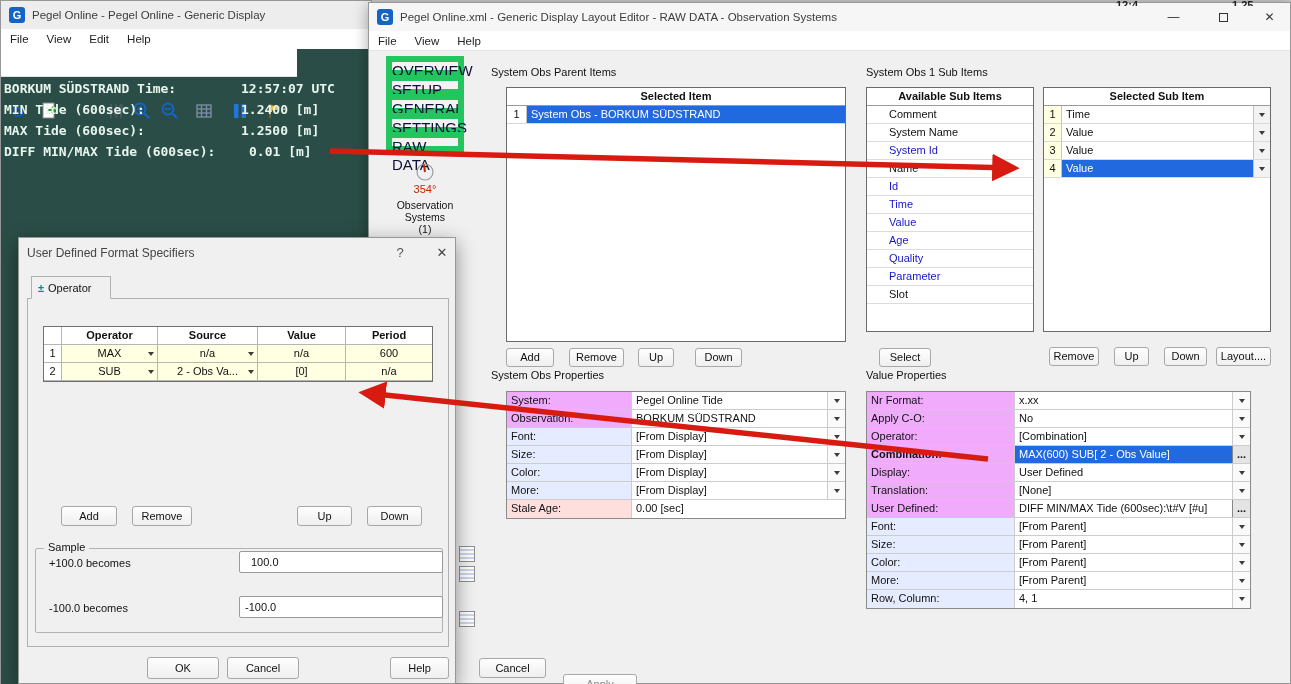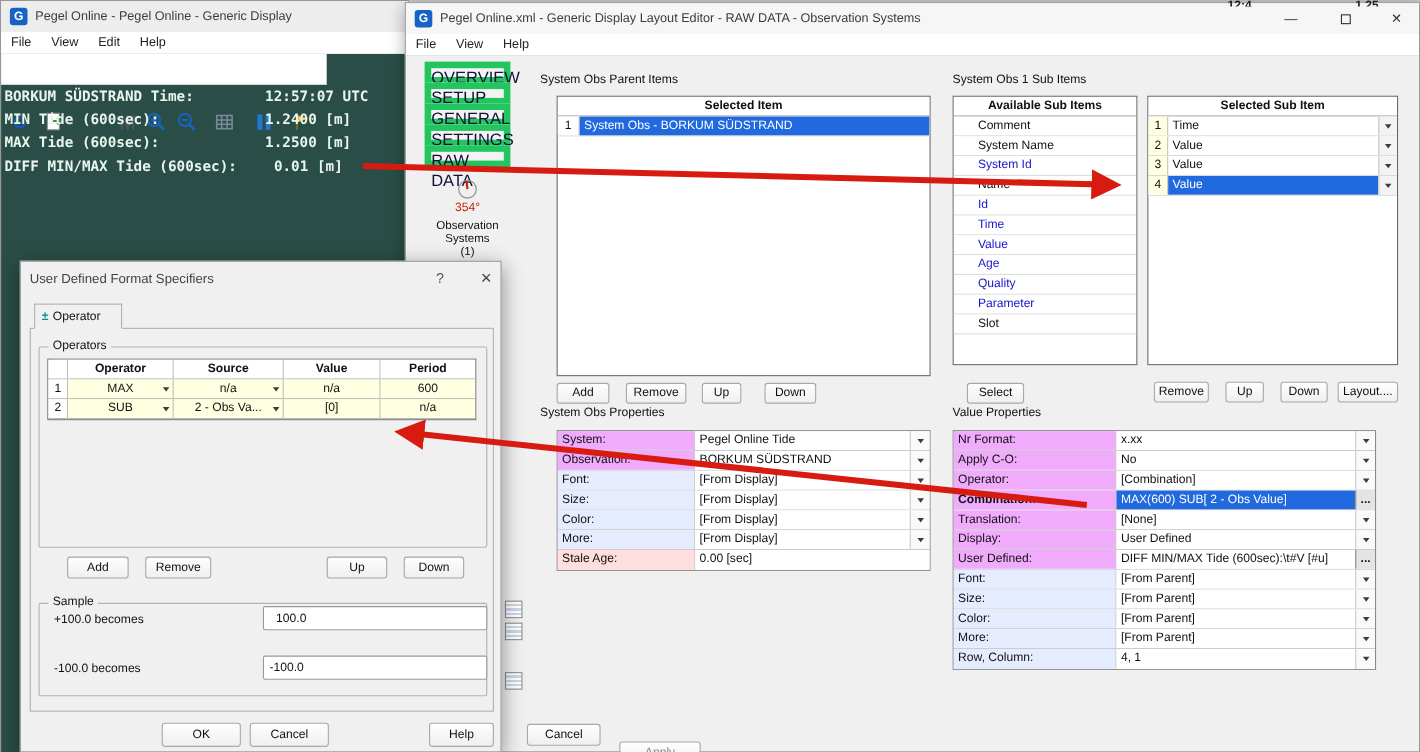--- a/index.html
+++ b/index.html
@@ -348,29 +348,29 @@
         <div class="pdd">
             <span class="tri"></span>
           </div>
       </div>
       <div class="prow">
         <div class="plbl y" style="font-weight:bold;">Combination:</div>
         <div class="pval sel">MAX(600) SUB[ 2 - Obs Value]</div>
         <div class="pellip">...</div>
       </div>
       <div class="prow">
+        <div class="plbl y">Display:</div>
+        <div class="pval">User Defined</div>
+        <div class="pdd">
+            <span class="tri"></span>
+          </div>
+      </div>
+      <div class="prow">
         <div class="plbl y">Translation:</div>
         <div class="pval ybg">[None]</div>
-        <div class="pdd">
-            <span class="tri"></span>
-          </div>
-      </div>
-      <div class="prow">
-        <div class="plbl y">Display:</div>
-        <div class="pval">User Defined</div>
         <div class="pdd">
             <span class="tri"></span>
           </div>
       </div>
       <div class="prow">
         <div class="plbl y">User Defined:</div>
         <div class="pval ybg">DIFF MIN/MAX Tide (600sec):\t#V [#u]</div>
         <div class="pellip">...</div>
       </div>
       <div class="prow">
@@ -424,23 +424,20 @@
     </div>
     <span class="abs" style="left:370px;top:7px;width:22px;text-align:center;font-size:13px;color:#555;">?</span>
     <span class="abs" style="left:412px;top:7px;width:22px;text-align:center;font-size:13px;color:#444;">✕</span>
 
     <div class="abs" style="left:8px;top:60px;width:422px;height:349px;border:1px solid #b0b0b0;background:#f0f0f0;"></div>
     <div class="abs" style="left:12px;top:38px;width:80px;height:23px;border:1px solid #b0b0b0;border-bottom:1px solid #f0f0f0;background:#f0f0f0;display:flex;align-items:center;gap:4px;padding-left:6px;">
       <span style="color:#0a8a8a;font-weight:bold;">±</span>
       <span>Operator</span>
     </div>
 
-    <div class="grp" style="left:16px;top:77px;width:408px;height:183px;">
-      <span class="glabel">Operators</span>
-    </div>
     <div class="dtbl" style="left:24px;top:88px;width:390px;">
       <div class="drow dhead">
         <div class="dc n"></div>
         <div class="dc c1">Operator</div>
         <div class="dc c2">Source</div>
         <div class="dc c3">Value</div>
         <div class="dc c4">Period</div>
       </div>
       <div class="drow ddata">
         <div class="dc n">1</div>

